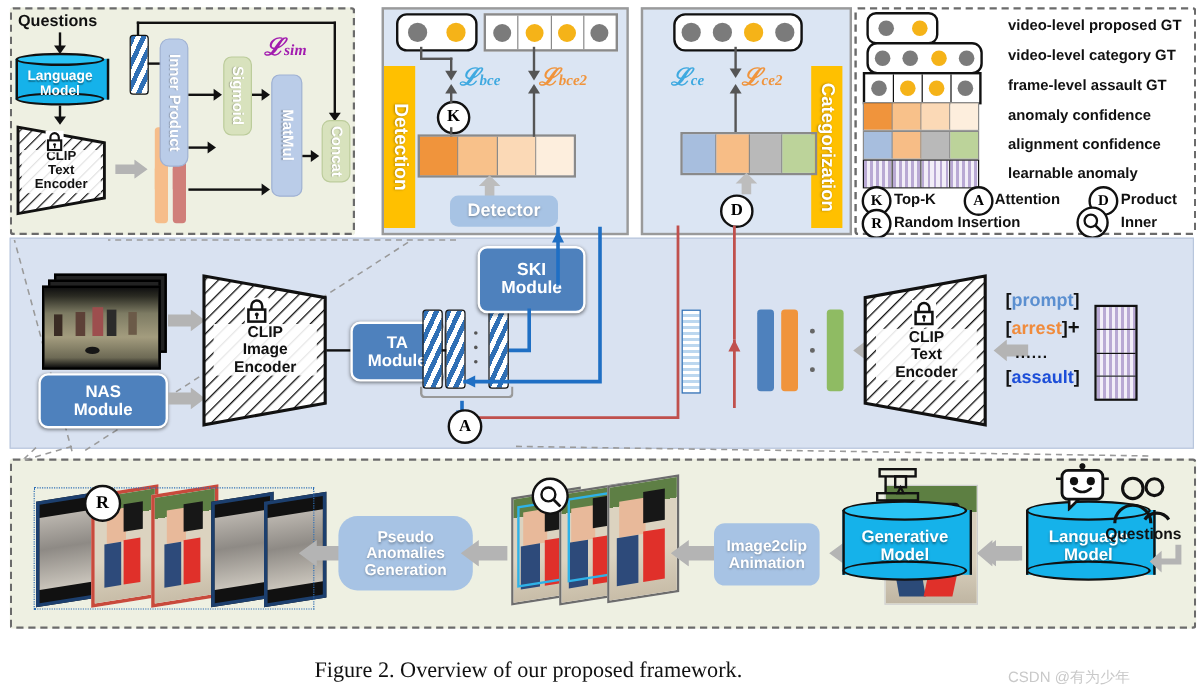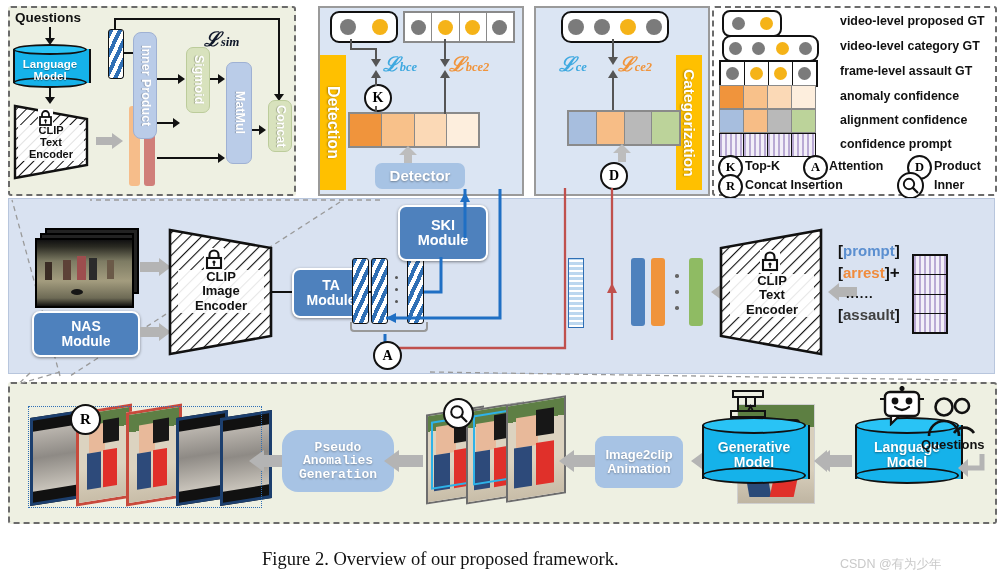--- a/index.html
+++ b/index.html
@@ -121,21 +121,21 @@
 <div class="abs hline" style="left:210px;top:78px;width:12px;height:2px;"></div>
 <div class="abs" style="left:218px;top:74px;width:0;height:0;border-top:5px solid transparent;border-bottom:5px solid transparent;border-left:7px solid #111;"></div>
 <div class="abs hline" style="left:157px;top:157px;width:64px;height:2px;"></div>
 <div class="abs" style="left:218px;top:153px;width:0;height:0;border-top:5px solid transparent;border-bottom:5px solid transparent;border-left:7px solid #111;"></div>
 
 <div class="abs rbox vlabel" style="left:268px;top:100px;width:22px;height:50px;background:#d8e2bd;border:1.6px solid #bccc9b;border-radius:7px;font-size:12.5px;
             text-shadow:0 1px 1px rgba(0,0,0,.25);">Concat</div>
 <div class="abs hline" style="left:252px;top:129px;width:10px;height:2px;"></div>
 <div class="abs" style="left:259px;top:125px;width:0;height:0;border-top:5px solid transparent;border-bottom:5px solid transparent;border-left:7px solid #111;"></div>
 
-<div class="abs" style="left:204px;top:25px;color:#0f172a;">
+<div class="abs" style="left:220px;top:25px;color:#a21caf;">
   <span class="cal" style="font-size:20px;">ℒ</span><span class="cal" style="font-size:13px;">sim</span>
 </div>
 
 <div class="abs panel-solid bg-blue" style="left:318px;top:6px;width:202px;height:186px;"></div>
 <div class="abs rbox vlabel" style="left:320px;top:55px;width:26px;height:135px;background:#ffc000;color:#fff;border-radius:0;font-size:16px;
             text-shadow:0 1px 2px rgba(0,0,0,.35);">Detection</div>
 
 <div class="abs" style="left:330px;top:11px;width:64px;height:28px;border:2.6px solid #111;border-radius:9px;background:#fff;display:flex;">
   <div class="dotcell" style="flex:1;">
       <div class="dot" style="width:16px;height:16px;background:#7b7b7b;"></div>
@@ -302,31 +302,31 @@
   <div style="flex:1;background:#bcd39a;"></div>
 </div>
 <div class="abs lg-text" style="left:840px;top:113px;">alignment confidence</div>
 
 <div class="abs" style="left:719px;top:133px;width:95px;height:22px;border:1.8px solid #111;display:flex;">
   <div class="prompt-cell" style="flex:1;border:0;border-right:1.6px solid #111;"></div>
   <div class="prompt-cell" style="flex:1;border:0;border-right:1.6px solid #111;"></div>
   <div class="prompt-cell" style="flex:1;border:0;border-right:1.6px solid #111;"></div>
   <div class="prompt-cell" style="flex:1;border:0;"></div>
 </div>
-<div class="abs lg-text" style="left:840px;top:137px;">confidence prompt</div>
+<div class="abs lg-text" style="left:840px;top:137px;">learnable anomaly</div>
 
 <div class="abs opc" style="left:718px;top:155px;width:21px;height:21px;font-size:12.5px;">K</div>
 <div class="abs lg-text" style="left:745px;top:159px;">Top-K</div>
 <div class="abs opc" style="left:803px;top:155px;width:21px;height:21px;font-size:12.5px;">A</div>
 <div class="abs lg-text" style="left:829px;top:159px;">Attention</div>
 <div class="abs opc" style="left:907px;top:155px;width:21px;height:21px;font-size:12.5px;">D</div>
 <div class="abs lg-text" style="left:934px;top:159px;">Product</div>
 
 <div class="abs opc" style="left:718px;top:174px;width:21px;height:21px;font-size:12.5px;">R</div>
-<div class="abs lg-text" style="left:745px;top:178px;">Concat Insertion</div>
+<div class="abs lg-text" style="left:745px;top:178px;">Random Insertion</div>
 <div class="abs opc" style="left:897px;top:172px;width:23px;height:23px;font-size:13px;">
   <svg width="17" height="17" viewBox="0 0 17 17">
     <circle cx="7" cy="7" r="5.2" fill="none" stroke="#111" stroke-width="1.9"></circle>
     <line x1="10.6" y1="10.6" x2="16" y2="16" stroke="#111" stroke-width="2.2"></line>
   </svg>
 </div>
 <div class="abs lg-text" style="left:934px;top:178px;">Inner</div>
 
 <div class="abs bg-bluelt" style="left:8px;top:198px;width:985px;height:174px;border:1.5px solid #b8c6dd;"></div>
 
@@ -470,21 +470,21 @@
 
 <div class="abs" style="left:838px;top:240px;width:90px;height:100px;font-weight:bold;font-size:15px;line-height:1.42;">
   <div>
     <span style="color:#111;">[</span><span style="color:#5b8fd0;">prompt</span><span style="color:#111;">]</span>
   </div>
   <div>
     <span style="color:#111;">[</span><span style="color:#f08b3c;">arrest</span><span style="color:#111;">]</span><span style="color:#111;font-size:17px;">+</span>
   </div>
   <div style="color:#111;font-size:13px;letter-spacing:1px;padding-left:8px;">......</div>
   <div>
-    <span style="color:#111;">[</span><span style="color:#404040;">assault</span><span style="color:#111;">]</span>
+    <span style="color:#111;">[</span><span style="color:#1d4ed8;">assault</span><span style="color:#111;">]</span>
   </div>
 </div>
 
 <div class="abs" style="left:912px;top:254px;width:32px;height:76px;border:2px solid #111;display:flex;flex-direction:column;">
   <div class="prompt-cell" style="flex:1;border:0;border-bottom:1.6px solid #111;"></div>
   <div class="prompt-cell" style="flex:1;border:0;border-bottom:1.6px solid #111;"></div>
   <div class="prompt-cell" style="flex:1;border:0;border-bottom:1.6px solid #111;"></div>
   <div class="prompt-cell" style="flex:1;border:0;"></div>
 </div>
 
@@ -522,21 +522,21 @@
 </div>
 <div class="abs opc" style="left:70px;top:404px;width:27px;height:27px;font-size:15px;">R</div>
 
 <div class="abs" style="left:248px;top:450px;width:40px;height:22px;">
   <svg width="40" height="22">
       <polygon points="40,5 16,5 16,0 1,11 16,22 16,17 40,17" fill="#b4b4b4"></polygon>
     </svg>
 </div>
 
 <div class="abs rbox" style="left:282px;top:430px;width:112px;height:62px;background:#a7c3e4;color:#fff;font-size:13px;border-radius:16px;
-            text-shadow:0 1px 2px rgba(0,0,0,.3);font-family:Liberation Mono, monospace;">
+            text-shadow:0 1px 2px rgba(0,0,0,.3);">
   <span>Pseudo<br>Anomalies<br>Generation</span>
 </div>
 <div class="abs" style="left:383px;top:450px;width:40px;height:22px;">
   <svg width="40" height="22">
       <polygon points="40,5 16,5 16,0 1,11 16,22 16,17 40,17" fill="#b4b4b4"></polygon>
     </svg>
 </div>
 
 <div class="abs" style="left:426px;top:400px;width:132px;height:108px;">
   <div style="position:absolute;left:0px;top:10px;width:54px;height:86px;border:2px solid #6d6d6d;background:#fff;transform:skewY(-9deg);">

